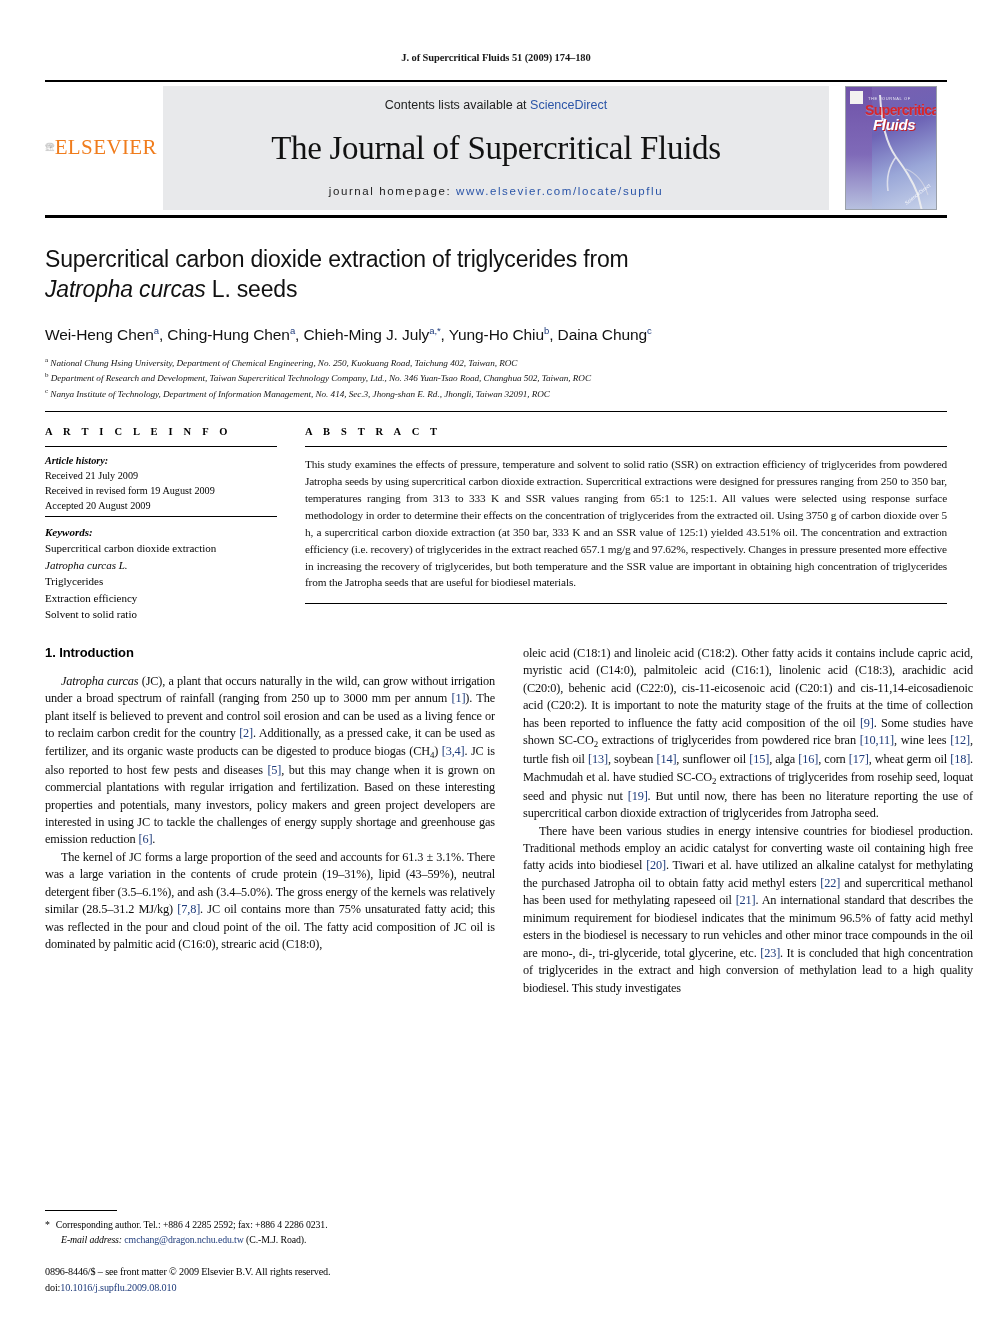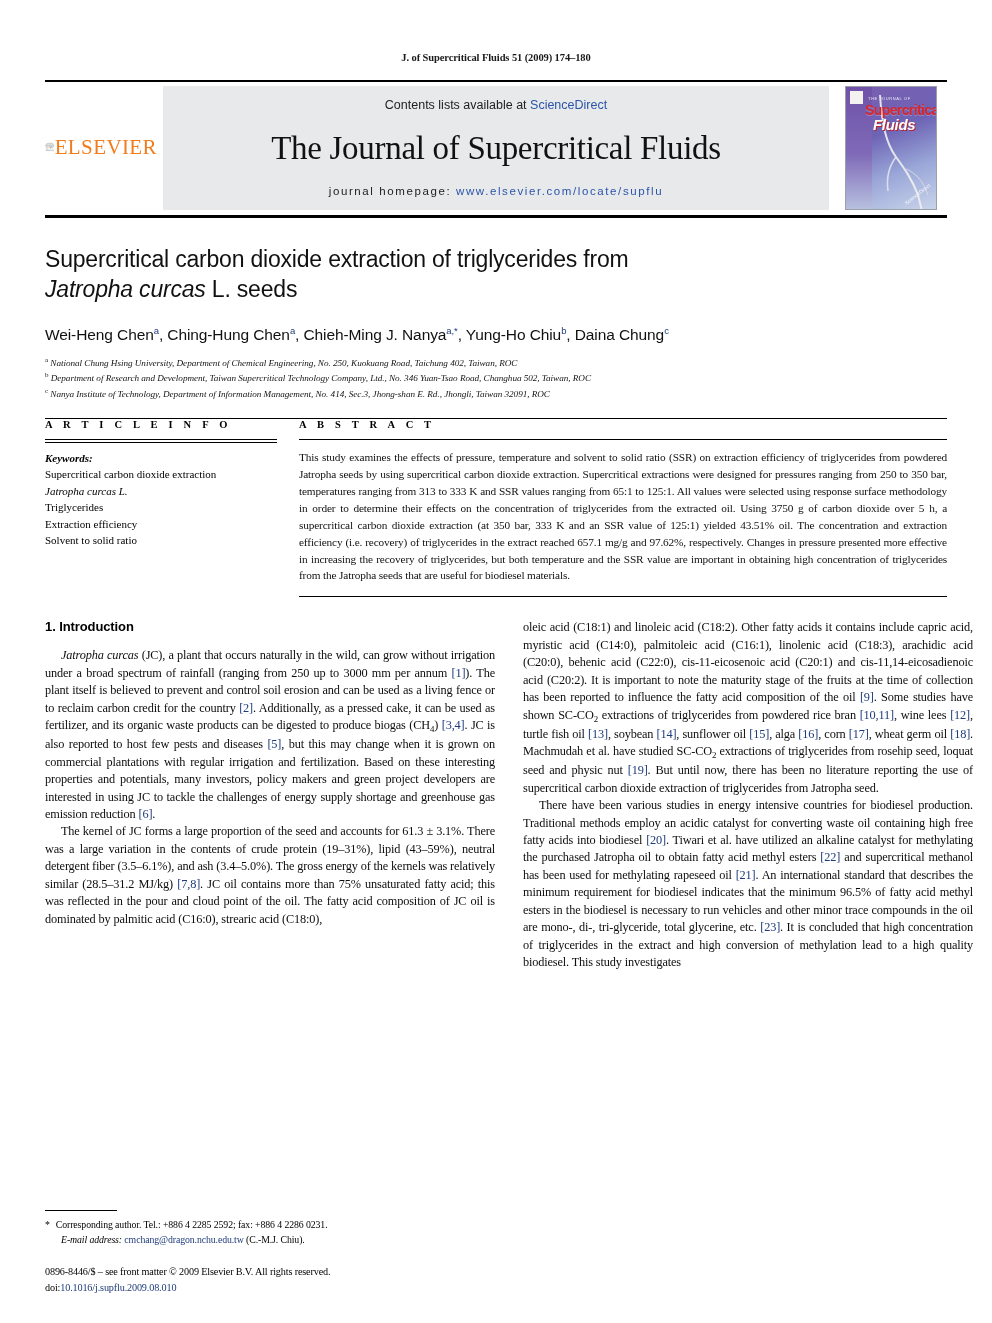--- a/index.html
+++ b/index.html
@@ -173,23 +173,24 @@
     font-size: 9.2px;
     line-height: 1.55;
     color: #141414;
     letter-spacing: -0.05px;
   }
   .aff sup { font-style: normal; font-size: 7px; vertical-align: super; }
 
   
   .info-abstract {
     display: flex;
-    margin-top: 17px;
+    margin-top: 10px;
     border-top: 1.2px solid #000;
-    gap: 22px;
+    padding-top: 14px;
+    gap: 28px;
   }
   .col-info { width: 232px; flex: 0 0 232px; }
   .col-abs  { flex: 1 1 auto; }
 
   .sec-head {
     font-family: "Liberation Serif", "DejaVu Serif", serif;
     font-weight: bold;
     font-size: 10.5px;
     letter-spacing: 4.2px;
     color: #000;
@@ -380,37 +381,43 @@
 
   <div class="title-block">
     <h1 class="paper-title">
       <span>Supercritical carbon dioxide extraction of triglycerides from</span><br>
       <span class="ital">Jatropha curcas</span><span> L. seeds</span>
     </h1>
 
     <div class="authors">
       <span><span>Wei-Heng Chen</span><sup>a</sup></span>,
       <span><span>Ching-Hung Chen</span><sup>a</sup></span>,
-      <span><span>Chieh-Ming J. Nanya</span><sup>a,*</sup></span>,
+      <span><span>Chieh-Ming J. July</span><sup>a,*</sup></span>,
       <span><span>Yung-Ho Chiu</span><sup>b</sup></span>,
       <span><span>Daina Chung</span><sup>c</sup></span>
     </div>
 
     <div class="affiliations">
       <div class="aff"><sup>a</sup> <span>National Chung Hsing University, Department of Chemical Engineering, No. 250, Kuokuang Road, Taichung 402, Taiwan, ROC</span></div>
       <div class="aff"><sup>b</sup> <span>Department of Research and Development, Taiwan Supercritical Technology Company, Ltd., No. 346 Yuan-Tsao Road, Changhua 502, Taiwan, ROC</span></div>
       <div class="aff"><sup>c</sup> <span>Nanya Institute of Technology, Department of Information Management, No. 414, Sec.3, Jhong-shan E. Rd., Jhongli, Taiwan 32091, ROC</span></div>
     </div>
   </div>
 
   <div class="info-abstract">
 
     <div class="col-info">
       <div class="sec-head">A R T I C L E  I N F O</div>
       <div class="rule"></div>
+      <div class="info-body">
+        <div class="lbl">Article history:</div>
+        <div>Received 21 July 2009</div>
+        <div>Received in revised form 19 August 2009</div>
+        <div>Accepted 20 August 2009</div>
+      </div>
       <div class="kw-rule"></div>
       <div class="kw-body">
         <div class="lbl">Keywords:</div>
         <div>Supercritical carbon dioxide extraction</div>
         <div class="ital">Jatropha curcas L.</div>
         <div>Triglycerides</div>
         <div>Extraction efficiency</div>
         <div>Solvent to solid ratio</div>
       </div>
     </div>
@@ -436,21 +443,21 @@
       <p class="para">There have been various studies in energy intensive countries for biodiesel production. Traditional methods employ an acidic catalyst for converting waste oil containing high free fatty acids into biodiesel <span class="ref">[20]</span>. Tiwari <span>et al.</span> have utilized an alkaline catalyst for methylating the purchased Jatropha oil to obtain fatty acid methyl esters <span class="ref">[22]</span> and supercritical methanol has been used for methylating rapeseed oil <span class="ref">[21]</span>. An international standard that describes the minimum requirement for biodiesel indicates that the minimum 96.5% of fatty acid methyl esters in the biodiesel is necessary to run vehicles and other minor trace compounds in the oil are mono-, di-, tri-glyceride, total glycerine, etc. <span class="ref">[23]</span>. It is concluded that high concentration of triglycerides in the extract and high conversion of methylation lead to a high quality biodiesel. This study investigates</p>
     </div>
   </div>
 
   <div class="footnote-wrap">
     <div class="fn-rule"></div>
     <div class="fn">
       <span class="star">*</span><span>Corresponding author. Tel.: +886 4 2285 2592; fax: +886 4 2286 0231.</span>
       <div class="fn-line2">
         <span class="lbl">E-mail address:</span>
-        <span class="link">cmchang@dragon.nchu.edu.tw</span><span> (C.-M.J. Chiu).</span>
+        <span class="link">cmchang@dragon.nchu.edu.tw</span><span> (C.-M.J. Road).</span>
       </div>
     </div>
     <div class="issn">
       <div>0896-8446/$ – see front matter © 2009 Elsevier B.V. All rights reserved.</div>
       <div><span>doi:</span><span class="doi">10.1016/j.supflu.2009.08.010</span></div>
     </div>
   </div>
 
 </div>
 

